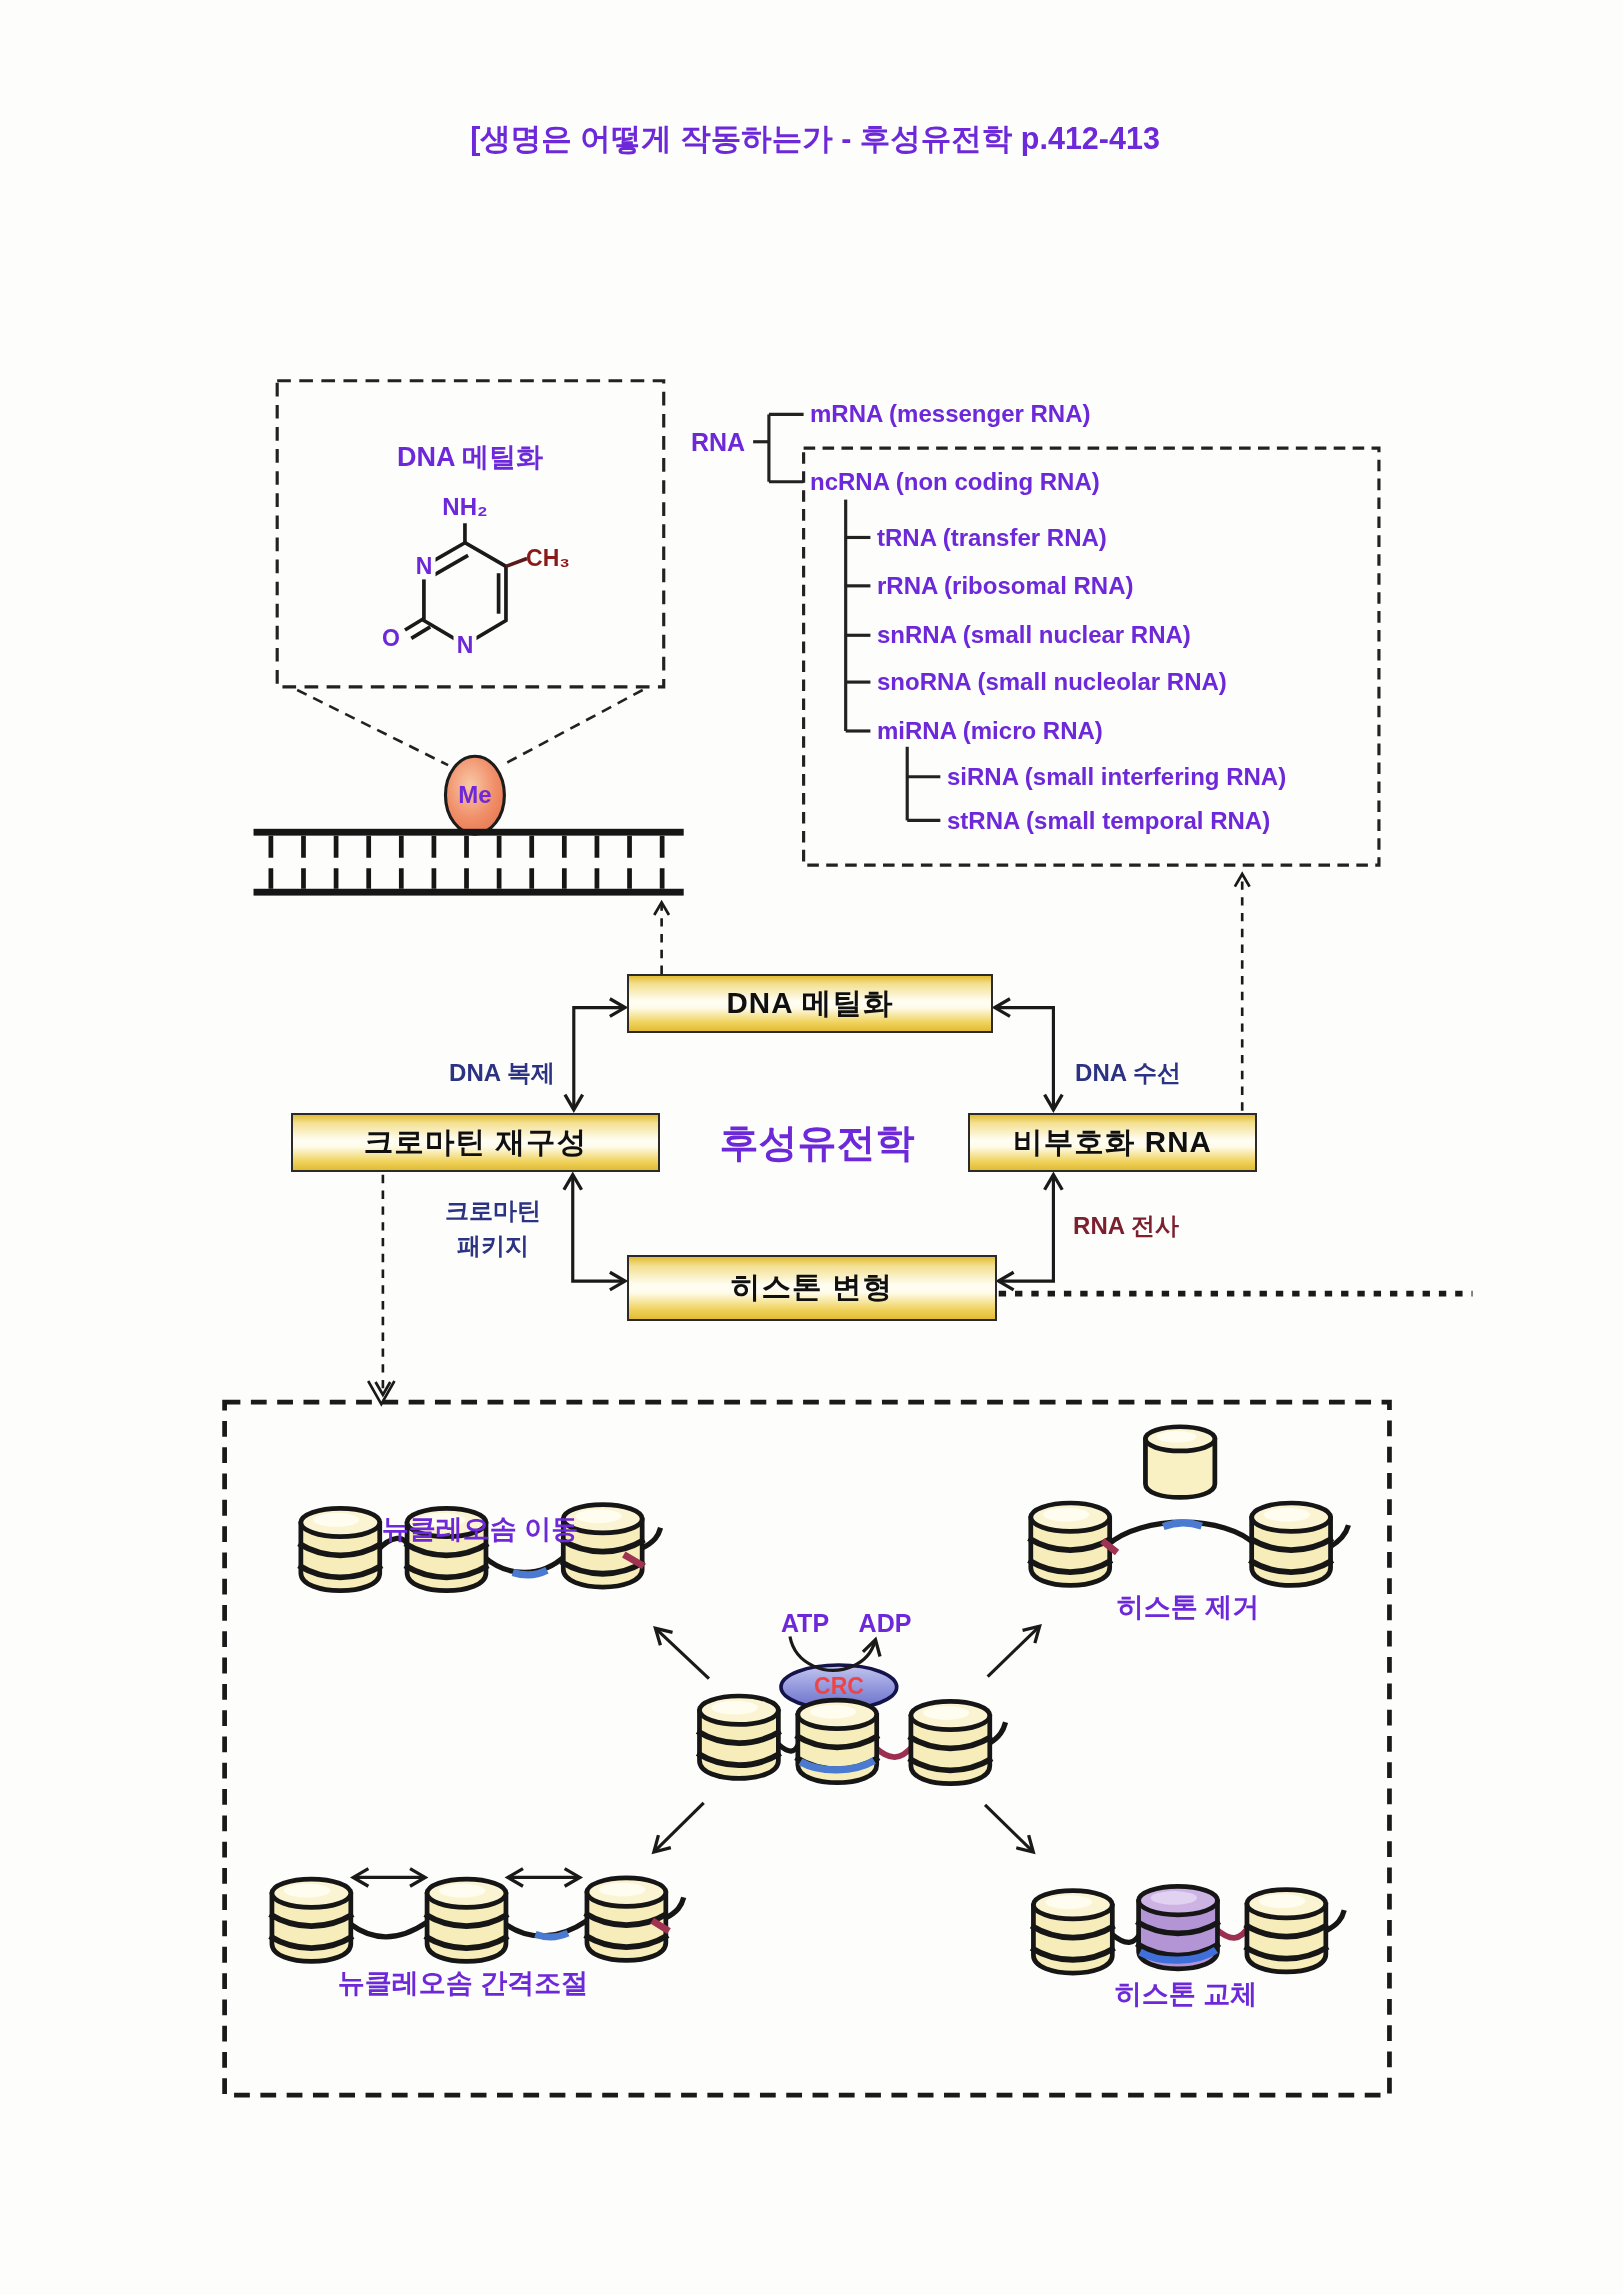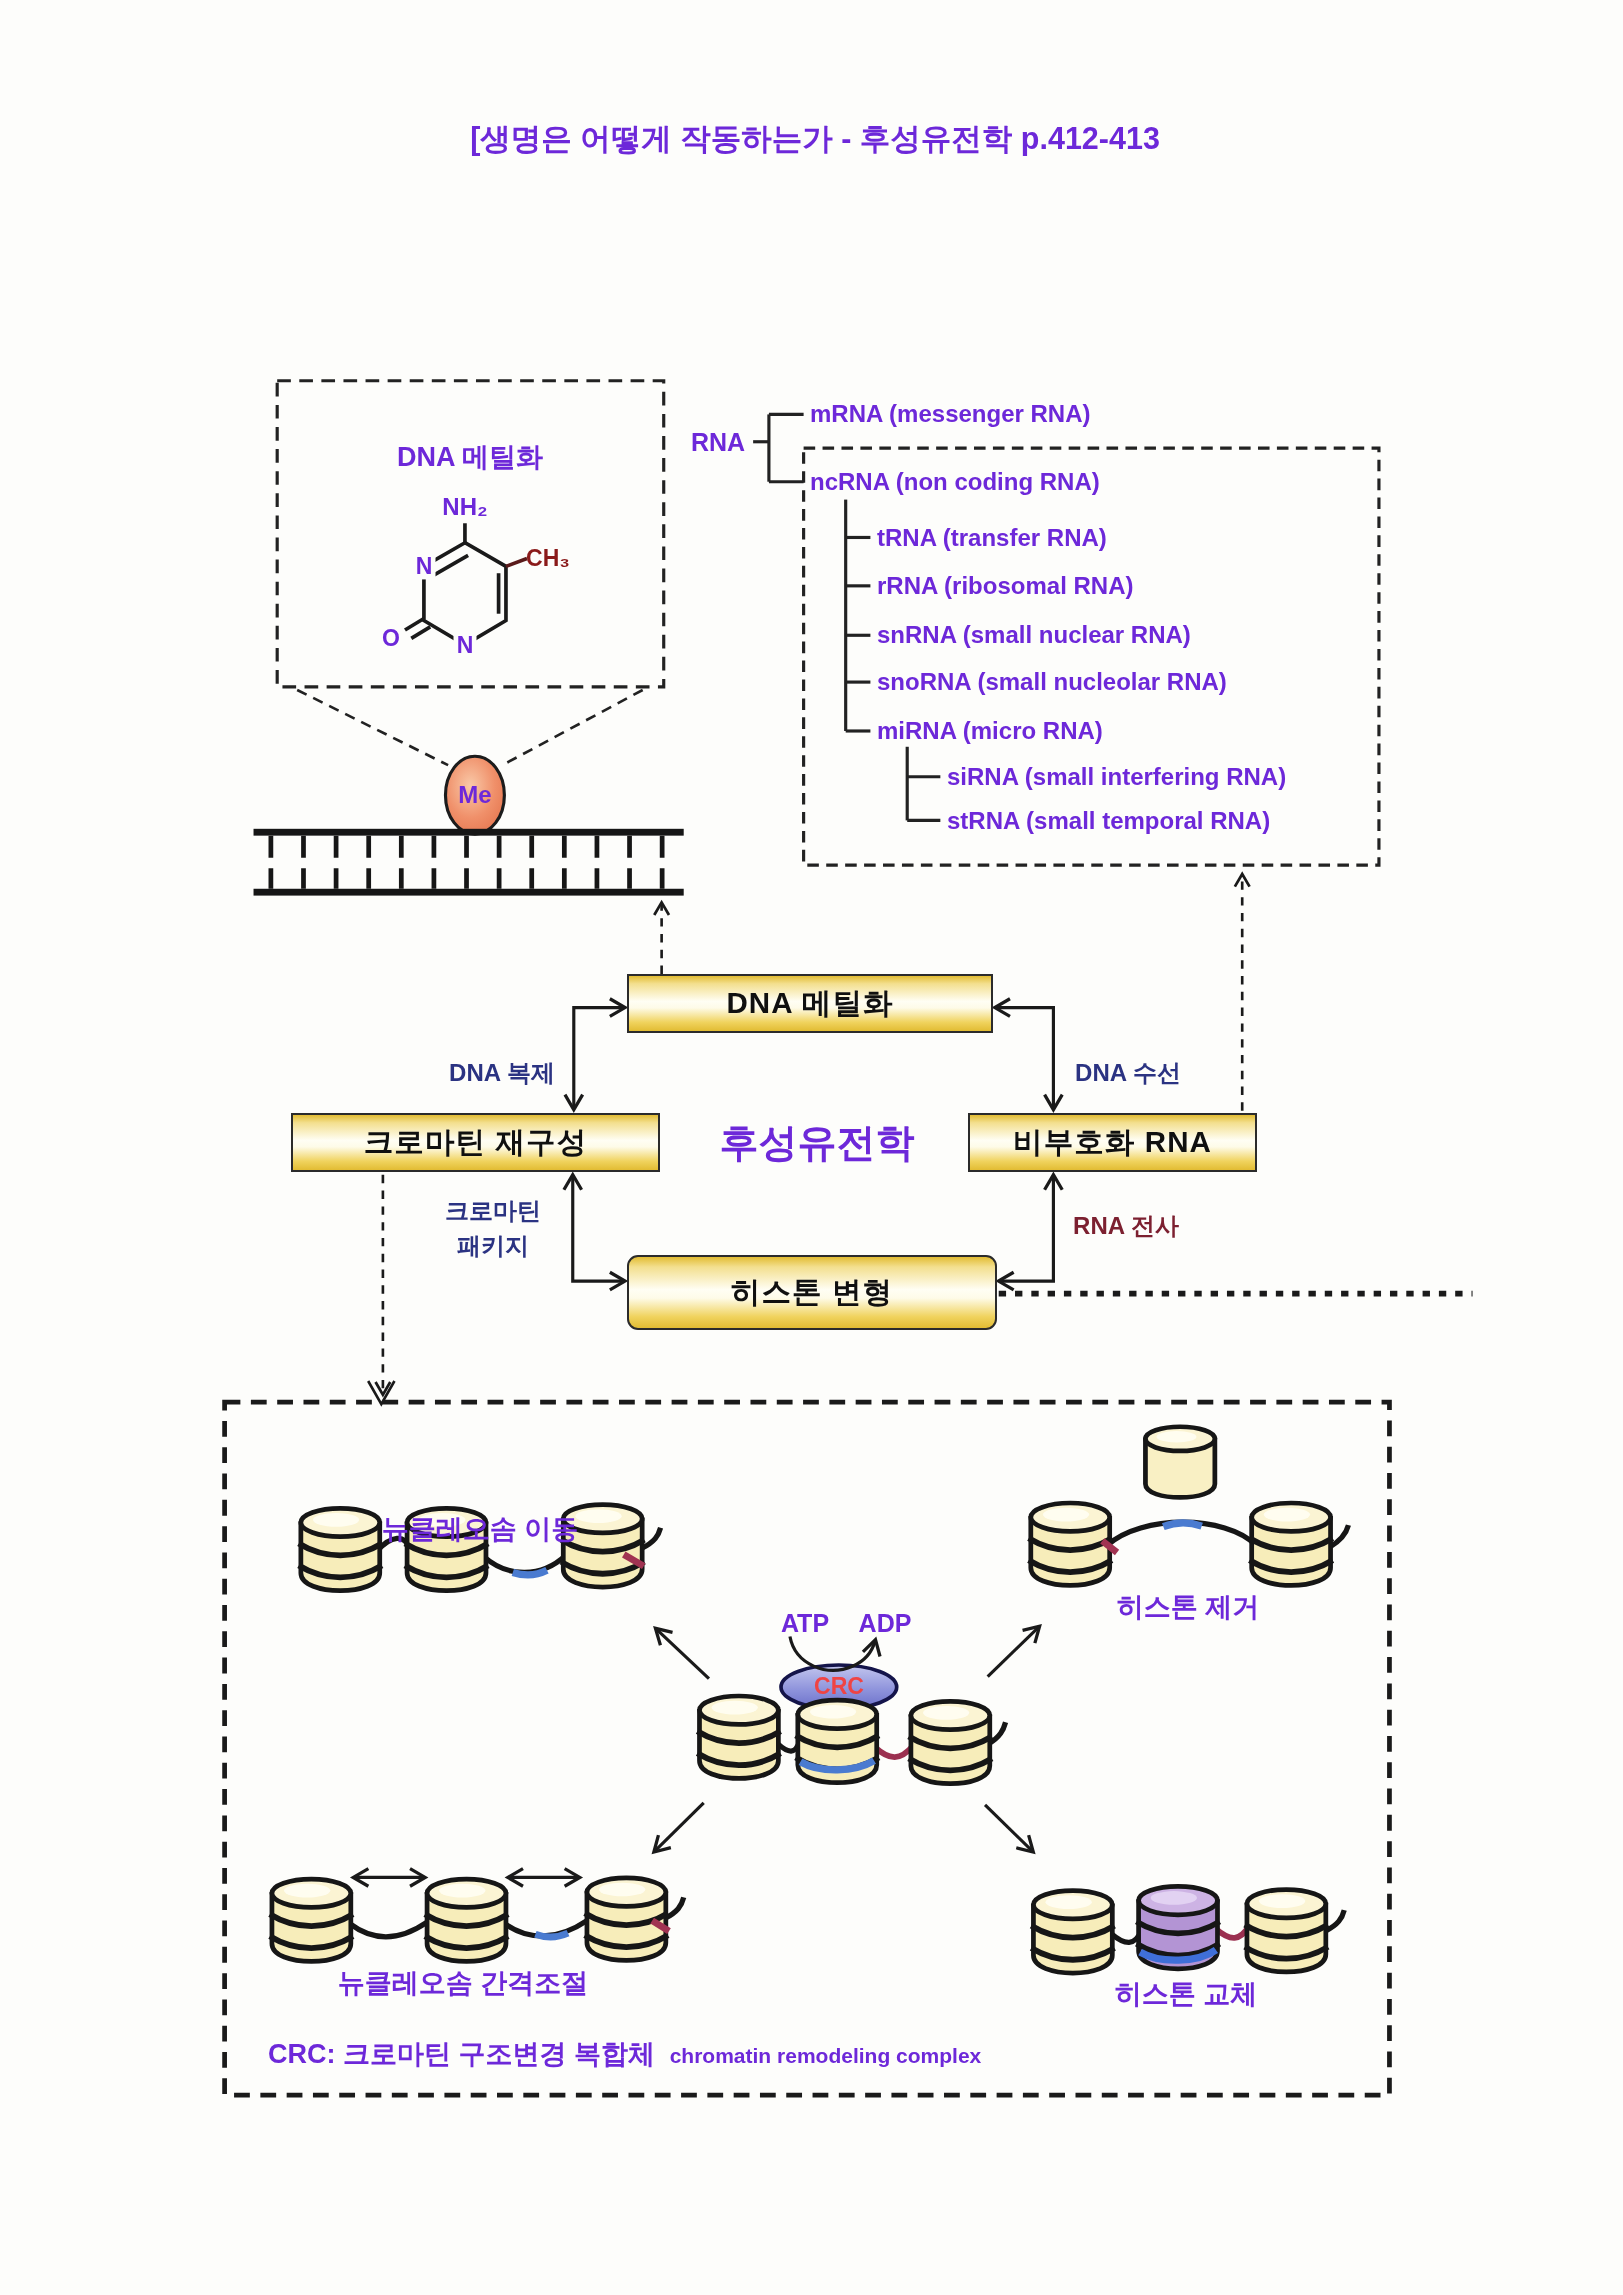--- a/index.html
+++ b/index.html
@@ -202,37 +202,34 @@
 
   <div class="fbox" style="left:627px;top:974px;width:366px;height:59px;">
     <span>DNA 메틸화</span>
   </div>
   <div class="fbox" style="left:291px;top:1113px;width:369px;height:59px;">
     <span>크로마틴 재구성</span>
   </div>
   <div class="fbox" style="left:968px;top:1113px;width:289px;height:59px;">
     <span>비부호화 RNA</span>
   </div>
-  <div class="fbox" style="left:627px;top:1255px;width:370px;height:75px;border-radius:11px;">
+  <div class="fbox" style="left:627px;top:1255px;width:370px;height:66px;">
     <span>히스톤 변형</span>
   </div>
 
   <div class="lbl" style="left:817px;top:1142px;font-size:39px;">후성유전학</div>
   <div class="lbl navy" style="left:502px;top:1073px;font-size:24px;">DNA 복제</div>
   <div class="lbl navy" style="left:1128px;top:1073px;font-size:24px;">DNA 수선</div>
   <div class="lbl navy" style="left:493px;top:1211px;font-size:24px;">크로마틴</div>
   <div class="lbl navy" style="left:493px;top:1246px;font-size:24px;">패키지</div>
   <div class="lbl maroon" style="left:1126px;top:1226px;font-size:24px;">RNA 전사</div>
 
   <div class="lbl" style="left:805px;top:1623px;font-size:25px;">ATP</div>
   <div class="lbl" style="left:885px;top:1623px;font-size:25px;">ADP</div>
   <div class="lbl crc-txt" style="left:839px;top:1686px;font-size:23px;">CRC</div>
   <div class="lbl" style="left:480px;top:1529px;font-size:27px;">뉴클레오솜 이동</div>
   <div class="lbl" style="left:1188px;top:1607px;font-size:27px;">히스톤 제거</div>
   <div class="lbl" style="left:463px;top:1983px;font-size:27px;">뉴클레오솜 간격조절</div>
   <div class="lbl" style="left:1186px;top:1994px;font-size:27px;">히스톤 교체</div>
 
-  <div class="lbl lbl-left" style="left:268px;top:2054px;font-size:27px;">
-    <span>CRC: 크로마틴 구조변경 복합체</span><span class="cap-en">chromatin remodeling complex</span>
-  </div>
 
 </div>
 
 
 </body></html>

